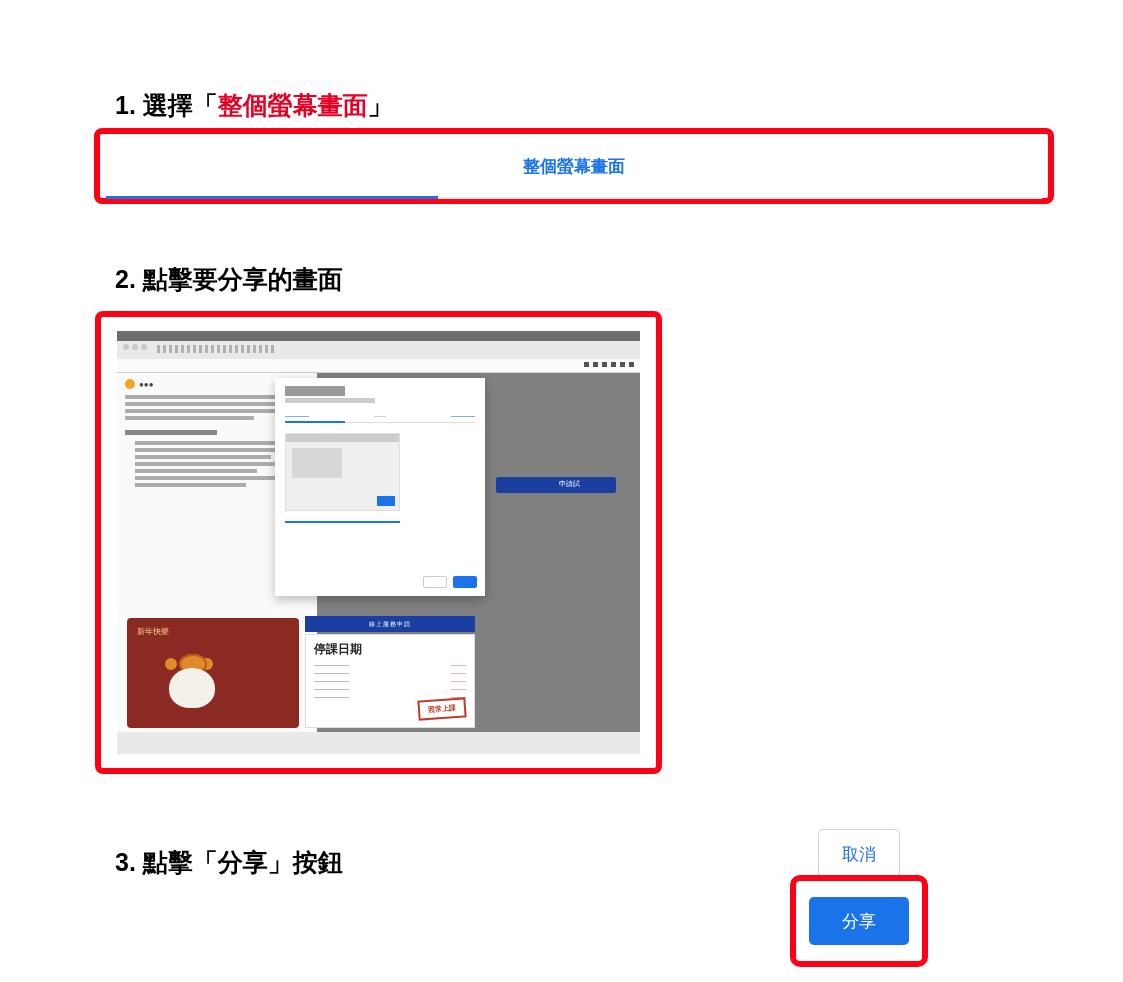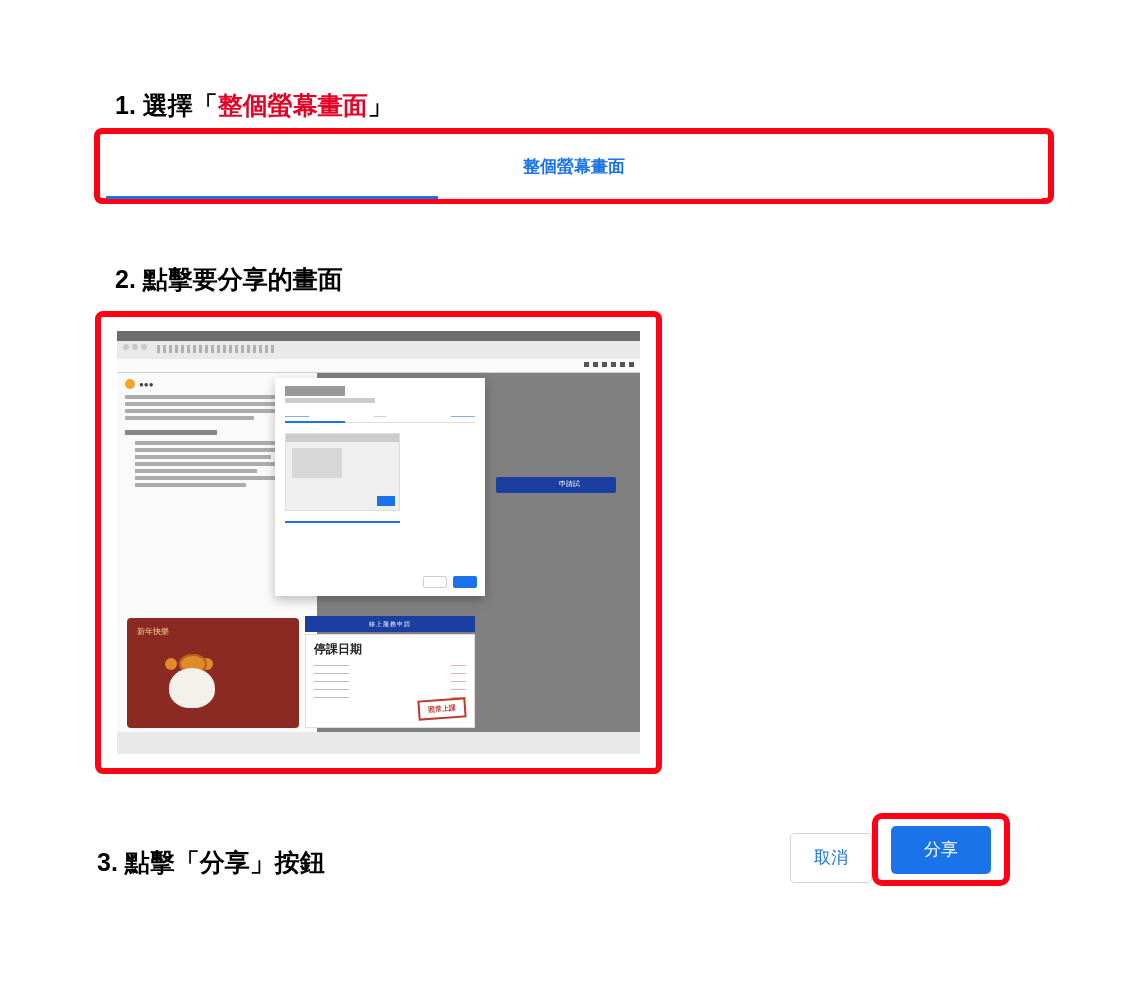--- a/index.html
+++ b/index.html
@@ -192,31 +192,31 @@
     position:absolute; left:188px; bottom:26px; width:170px; height:94px;
     background:#fff; border:1px solid #ddd; padding:6px 8px;
   }
   .white-card .wc-title{font-size:12px;font-weight:700;color:#222;margin-bottom:4px;}
   .wc-row{display:flex;justify-content:space-between;margin-bottom:2px;}
   .wc-row span{font-size:5px;color:#555;}
   .wc-row .r{color:#c0392b;}
   .wc-stamp{position:absolute;right:8px;bottom:8px;width:48px;height:20px;border:2px solid #c0392b;color:#c0392b;font-size:7px;display:flex;align-items:center;justify-content:center;transform:rotate(-4deg);font-weight:700;}
   .footer-line{position:absolute;left:0;right:0;bottom:0;height:22px;background:#e9e9e9;}
   
-  #h3 { left: 97px; top: 846px; }
+  #h3 { left: 115px; top: 846px; }
   .btn-row{
-    position:absolute; left:790px; top:829px; display:flex; align-items:center; 
+    position:absolute; left:790px; top:829px; display:flex; align-items:center; gap:12px;flex-direction:column;
   }
   .cancel-btn{
     width:82px;height:50px;border:1px solid #d0d4d9;border-radius:5px;
     background:#fff;display:flex;align-items:center;justify-content:center;
     font-size:17px;color:#1a73e8;font-weight:500;
   }
   .share-wrap{
-    width:138px;height:73px;border:6px solid #ff0015;border-radius:10px;
+    width:138px;height:92px;border:6px solid #ff0015;border-radius:10px;
     display:flex;align-items:center;justify-content:center;
     margin-top:-16px;
   }
   .share-btn{
     width:100px;height:48px;border-radius:5px;background:#1a73e8;
     display:flex;align-items:center;justify-content:center;
     font-size:17px;color:#fff;font-weight:500;
   }
 </style>
 </head>

